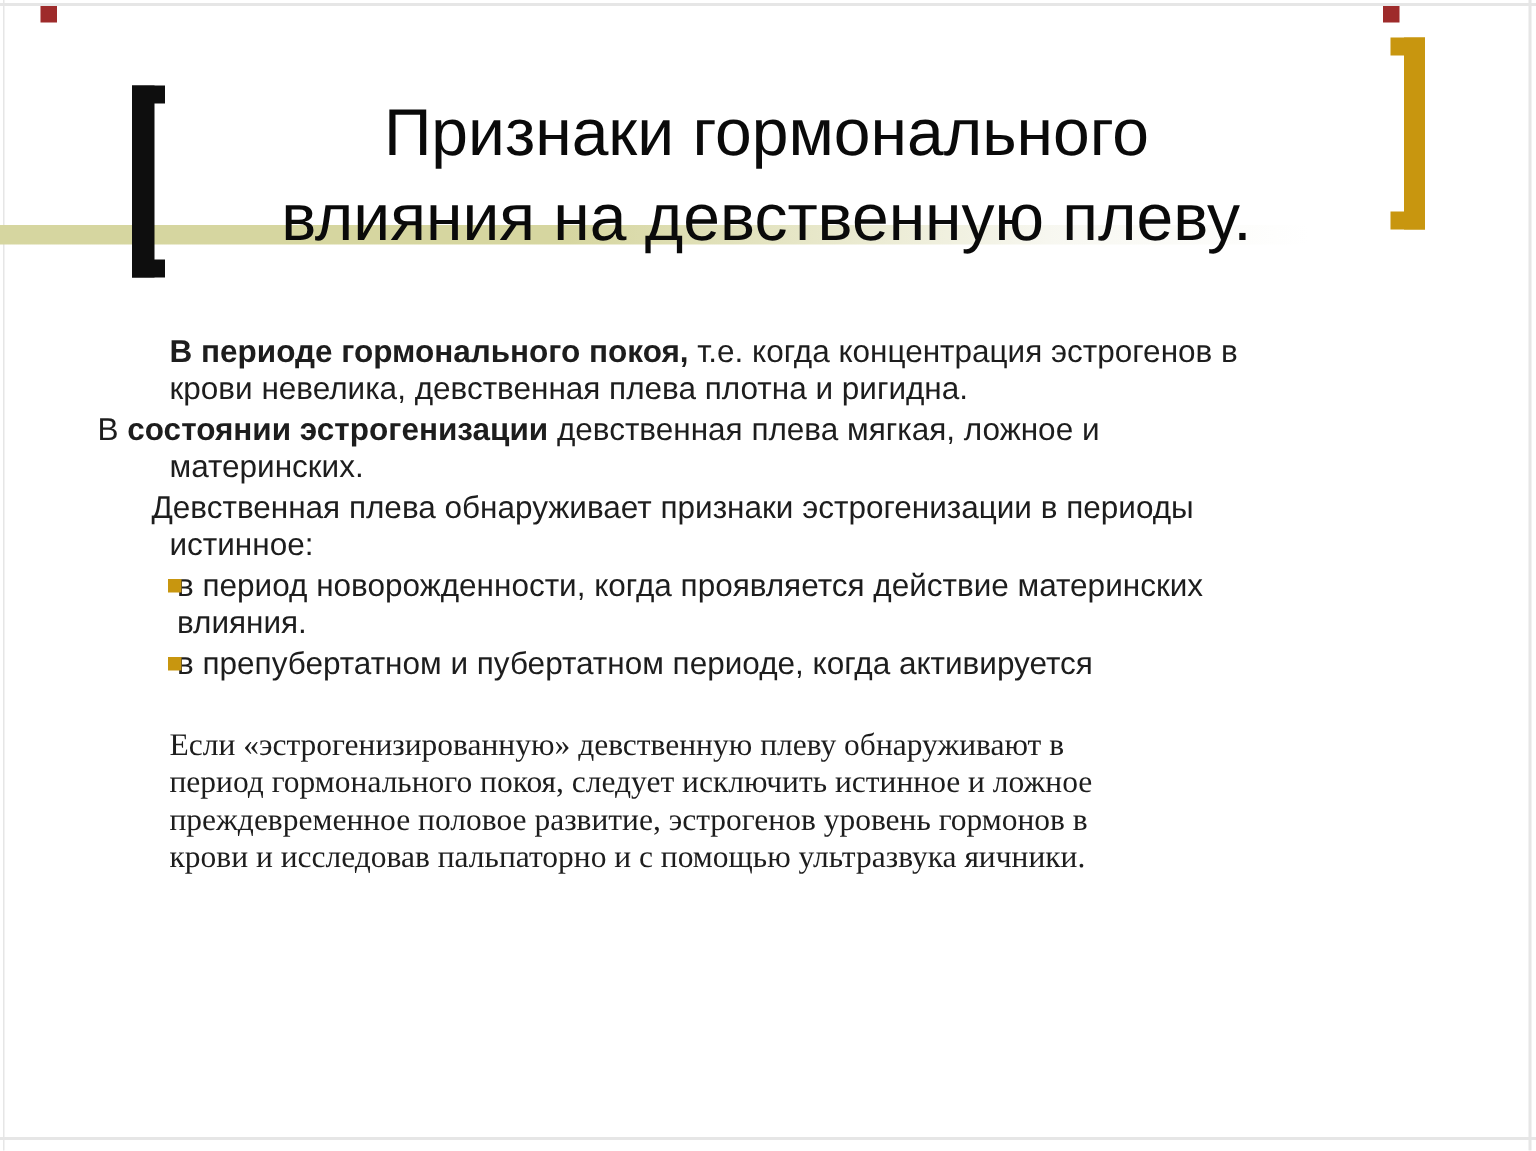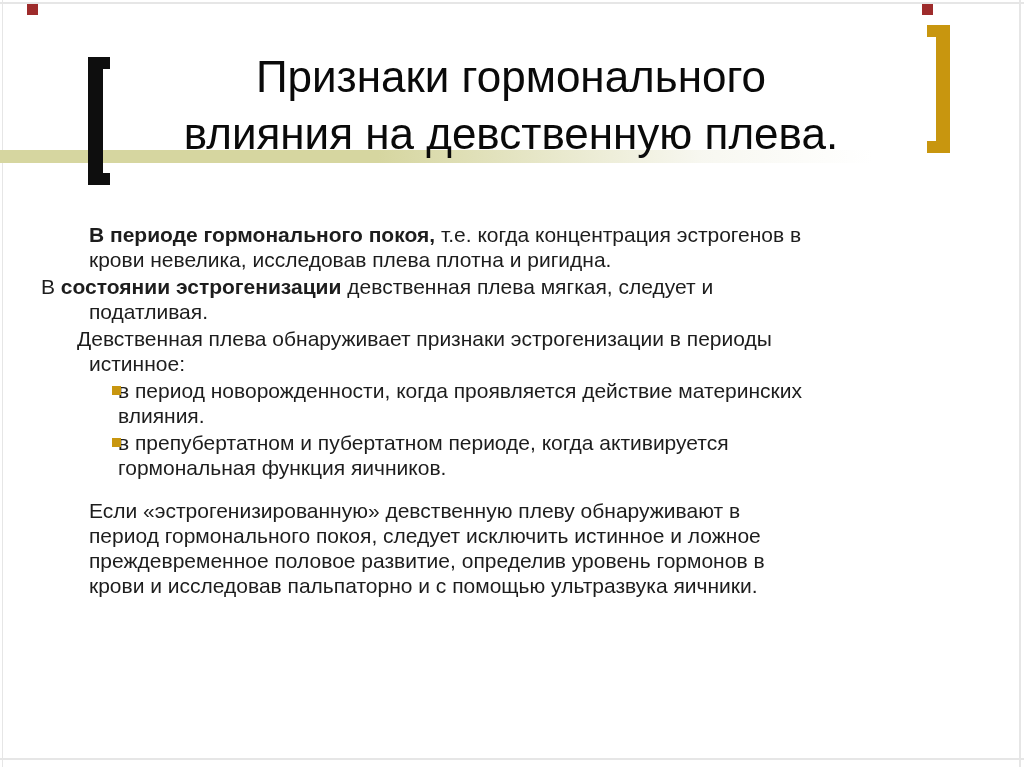--- a/index.html
+++ b/index.html
@@ -51,38 +51,38 @@
   .bracket-right {
     position: absolute; left: 927px; top: 25px;
     width: 23px; height: 128px;
     border-right: 14px solid var(--accent-gold, #c8960f);
     border-top: 12px solid var(--accent-gold, #c8960f);
     border-bottom: 12px solid var(--accent-gold, #c8960f);
     z-index: 2;
   }
 
   .title {
-    position: absolute; left: 105px; top: 48px; width: 812px; margin: 0;
+    position: absolute; left: 105px; top: 60px; width: 812px; margin: 0;
     text-align: center;
     font-size: 44px; font-weight: 400; line-height: 57px;
     color: #0a0a0a; letter-spacing: 0px;
     z-index: 3; white-space: nowrap;
   }
   .title .t-line { display: block; }
 
   .body-text {
     position: absolute; left: 0; top: 222px; width: 1005px;
     font-size: 21px; line-height: 25px;
     z-index: 3;
   }
-  .para { padding-left: 89px; margin: 0 0 2px 0; }
+  .para { padding-left: 113px; margin: 0 0 2px 0; }
   .para .line { white-space: nowrap; }
   .para.outdent-first .line:first-child { margin-left: -48px; }
   .para.small-outdent-first .line:first-child { margin-left: -12px; }
-  .para.conclusion { margin-top: 18px; }
+  .para.conclusion { margin-top: 29px; font-family: Liberation Serif, serif; }
   .bold { font-weight: 700; }
 
   .bullet-item { position: relative; padding-left: 118px; margin: 0 0 2px 0; }
   .bullet-item .line { white-space: nowrap; }
   .bullet-marker {
     position: absolute; left: 112px; top: 8px;
     width: 9px; height: 9px;
     background: var(--accent-gold, #c8960f);
   }
 </style>
@@ -98,57 +98,56 @@
 
   <div class="corner-square left"></div>
   <div class="corner-square right"></div>
 
   <div class="title-band"></div>
   <div class="bracket-left"></div>
   <div class="bracket-right"></div>
 
   <h1 class="title">
     <span class="t-line">Признаки гормонального</span>
-    <span class="t-line">влияния на девственную плева.</span>
+    <span class="t-line">влияния на девственную плеву.</span>
   </h1>
 
   <div class="body-text">
 
     <div class="para">
       <div class="line">
         <span class="bold">В периоде гормонального покоя,</span><span> т.е. когда концентрация эстрогенов в</span>
       </div>
-      <div class="line">крови невелика, исследовав плева плотна и ригидна.</div>
+      <div class="line">крови невелика, девственная плева плотна и ригидна.</div>
     </div>
 
     <div class="para outdent-first">
       <div class="line">
-        <span>В </span><span class="bold">состоянии эстрогенизации</span><span> девственная плева мягкая, следует и</span>
+        <span>В </span><span class="bold">состоянии эстрогенизации</span><span> девственная плева мягкая, ложное и</span>
       </div>
-      <div class="line">податливая.</div>
+      <div class="line">материнских.</div>
     </div>
 
     <div class="para small-outdent-first">
       <div class="line">Девственная плева обнаруживает признаки эстрогенизации в периоды</div>
       <div class="line">истинное:</div>
     </div>
 
     <div class="bullet-item">
       <span class="bullet-marker"></span>
       <div class="line">в период новорожденности, когда проявляется действие материнских</div>
       <div class="line">влияния.</div>
     </div>
 
     <div class="bullet-item">
       <span class="bullet-marker"></span>
       <div class="line">в препубертатном и пубертатном периоде, когда активируется</div>
-      <div class="line">гормональная функция яичников.</div>
     </div>
 
     <div class="para conclusion">
       <div class="line">Если «эстрогенизированную» девственную плеву обнаруживают в</div>
       <div class="line">период гормонального покоя, следует исключить истинное и ложное</div>
-      <div class="line">преждевременное половое развитие, определив уровень гормонов в</div>
+      <div class="line">преждевременное половое развитие, эстрогенов уровень гормонов в</div>
       <div class="line">крови и исследовав пальпаторно и с помощью ультразвука яичники.</div>
     </div>
 
   </div>
 </div>
 
 </body></html>

